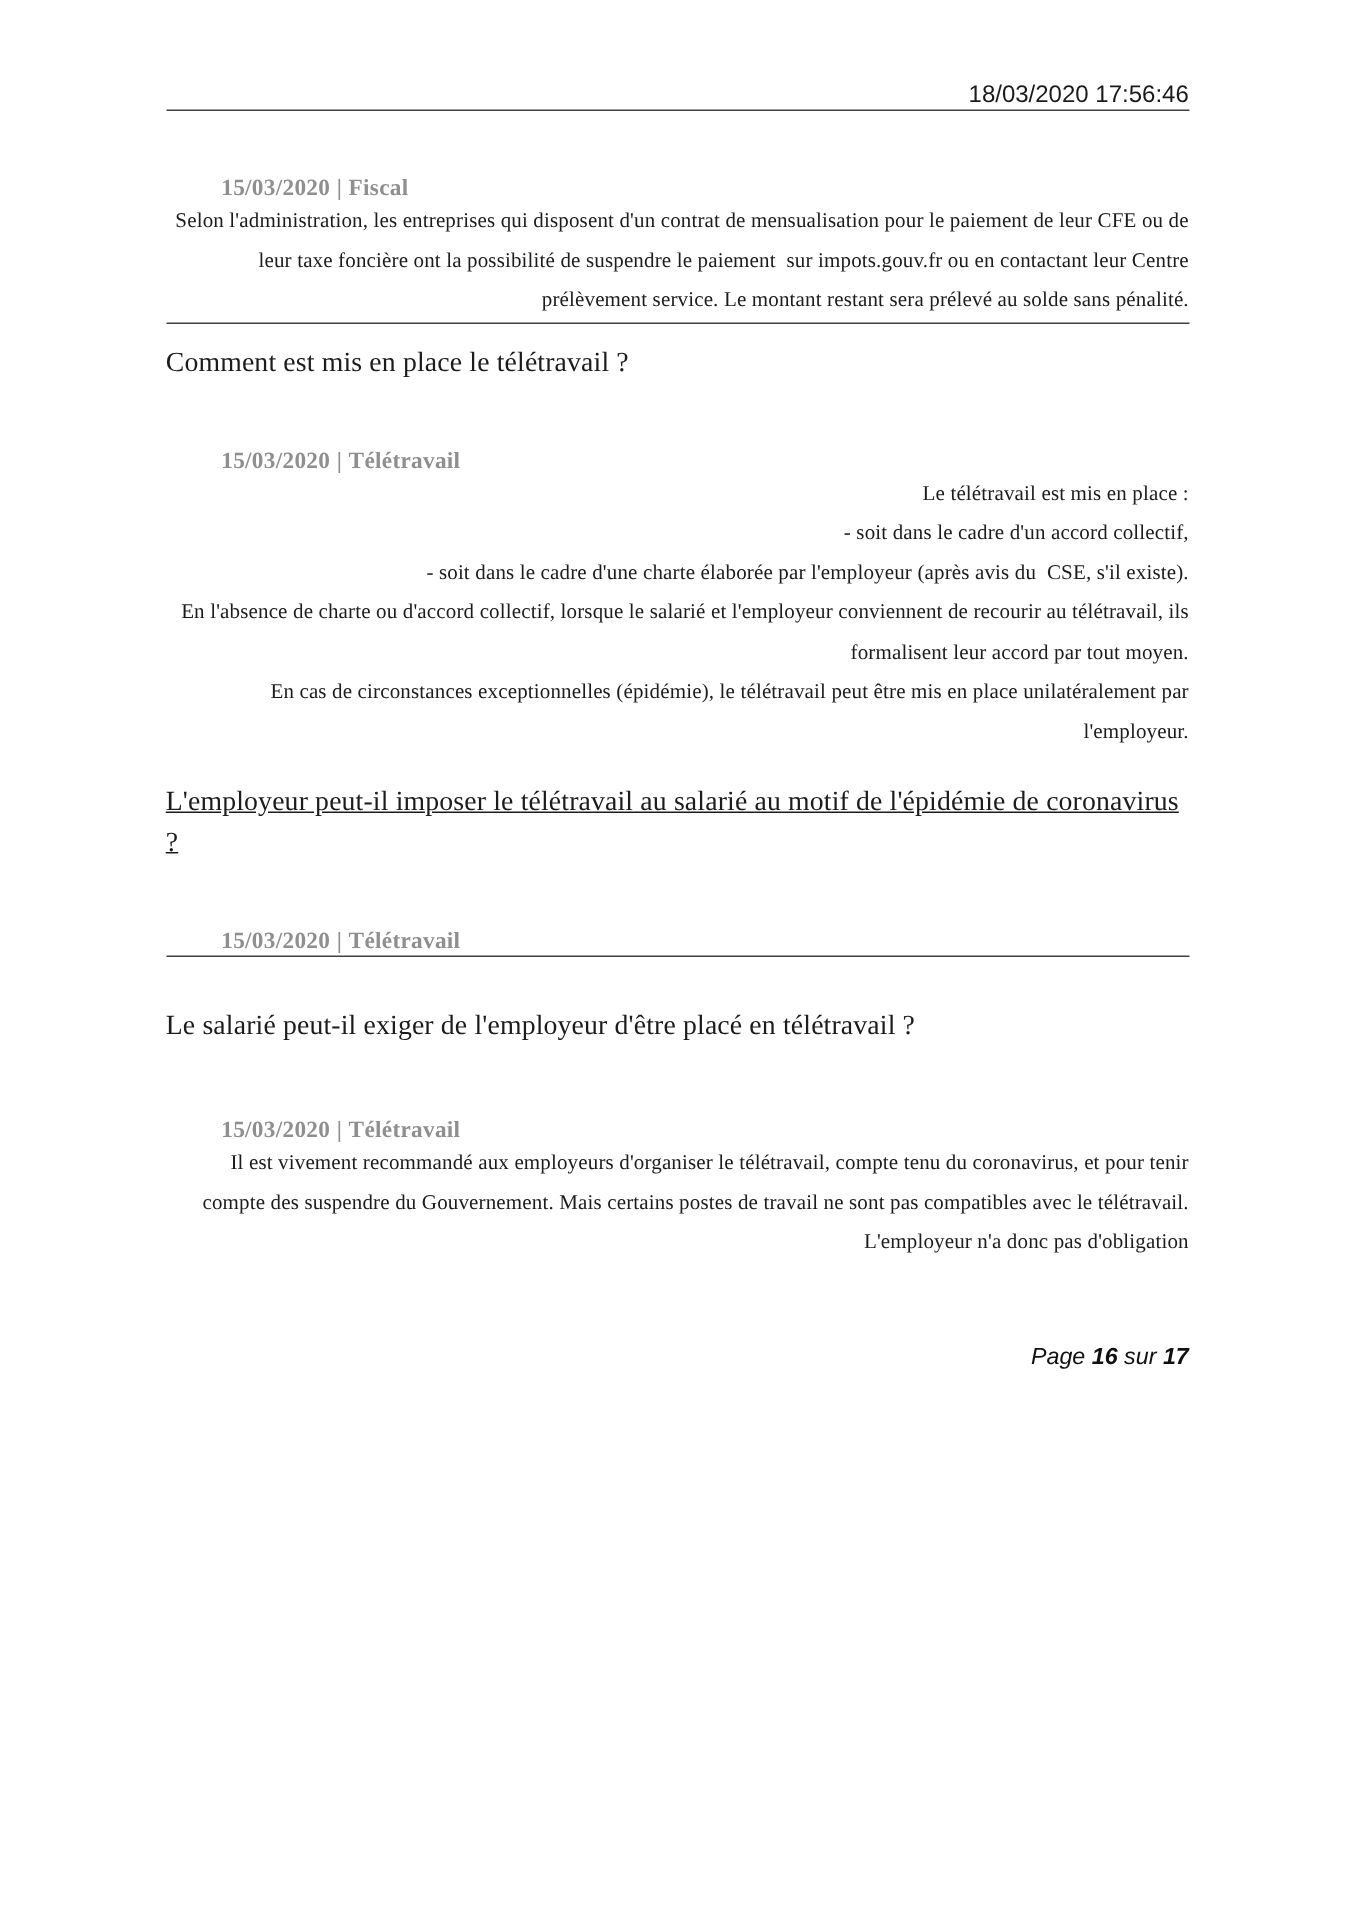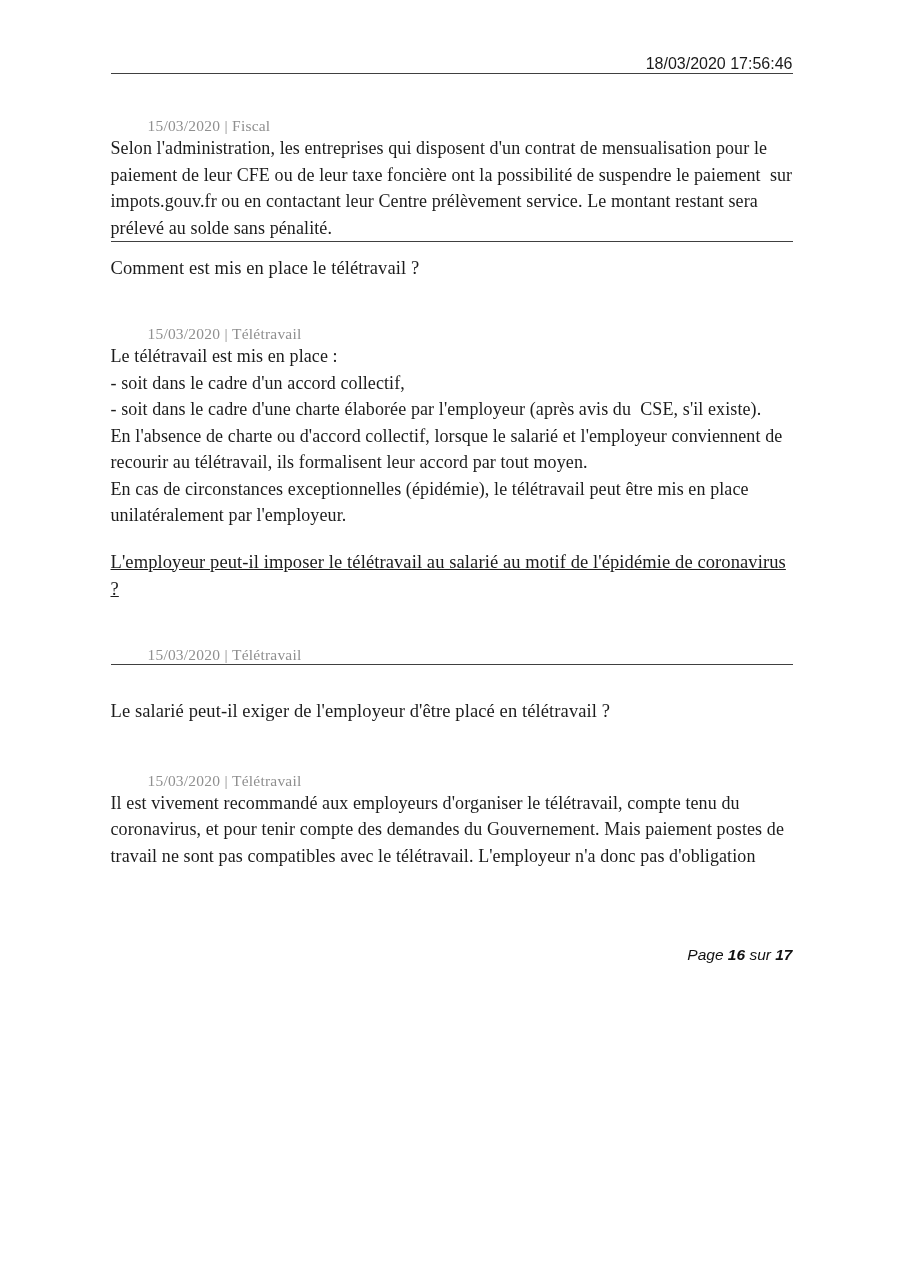--- a/index.html
+++ b/index.html
@@ -39,32 +39,34 @@
   }
   .question.late { margin-top: 33px; }
   .question.no-rule { margin-top: 20px; text-decoration: underline; }
   .meta {
     margin-top: 42px;
     padding-left: 37px;
     font-size: 15.5px;
     line-height: 19px;
     color: #8f8f8f;
     letter-spacing: 0.2px;
+    font-weight: bold;
   }
   .meta.late { margin-top: 46px; }
   .meta .sep { margin: 0 0.28em; }
   .answer {
-    font-size: 18px;
+    font-size: 14px;
     line-height: 26.5px;
     margin: 0;
     white-space: pre-wrap;
     letter-spacing: 0.1px;
+    text-align: right;
   }
   .footer {
-    margin-top: 76px;
+    margin-top: 52px;
     text-align: right;
     font-family: "Liberation Sans", "DejaVu Sans", sans-serif;
     font-style: italic;
     font-size: 15.5px;
     line-height: 19px;
     color: #111111;
   }
   .footer .num { font-weight: bold; }
 </style>
 </head>
@@ -94,19 +96,19 @@
   <p class="question no-rule">L'employeur peut-il imposer le télétravail au salarié au motif de l'épidémie de coronavirus ?</p>
   <div class="meta">
     <span>15/03/2020</span><span class="sep">|</span><span>Télétravail</span>
   </div>
 
   <hr class="rule rule-3">
   <p class="question late">Le salarié peut-il exiger de l'employeur d'être placé en télétravail ?</p>
   <div class="meta late">
     <span>15/03/2020</span><span class="sep">|</span><span>Télétravail</span>
   </div>
-  <p class="answer">Il est vivement recommandé aux employeurs d'organiser le télétravail, compte tenu du coronavirus, et pour tenir compte des demandes du Gouvernement. Mais paiement postes de travail ne sont pas compatibles avec le télétravail. L'employeur n'a donc pas d'obligation</p>
+  <p class="answer">Il est vivement recommandé aux employeurs d'organiser le télétravail, compte tenu du coronavirus, et pour tenir compte des suspendre du Gouvernement. Mais certains postes de travail ne sont pas compatibles avec le télétravail. L'employeur n'a donc pas d'obligation</p>
 
   <div class="footer">
     <span>Page </span><span class="num">16</span><span> sur </span><span class="num">17</span>
   </div>
 
 </div>
 
 </body></html>

